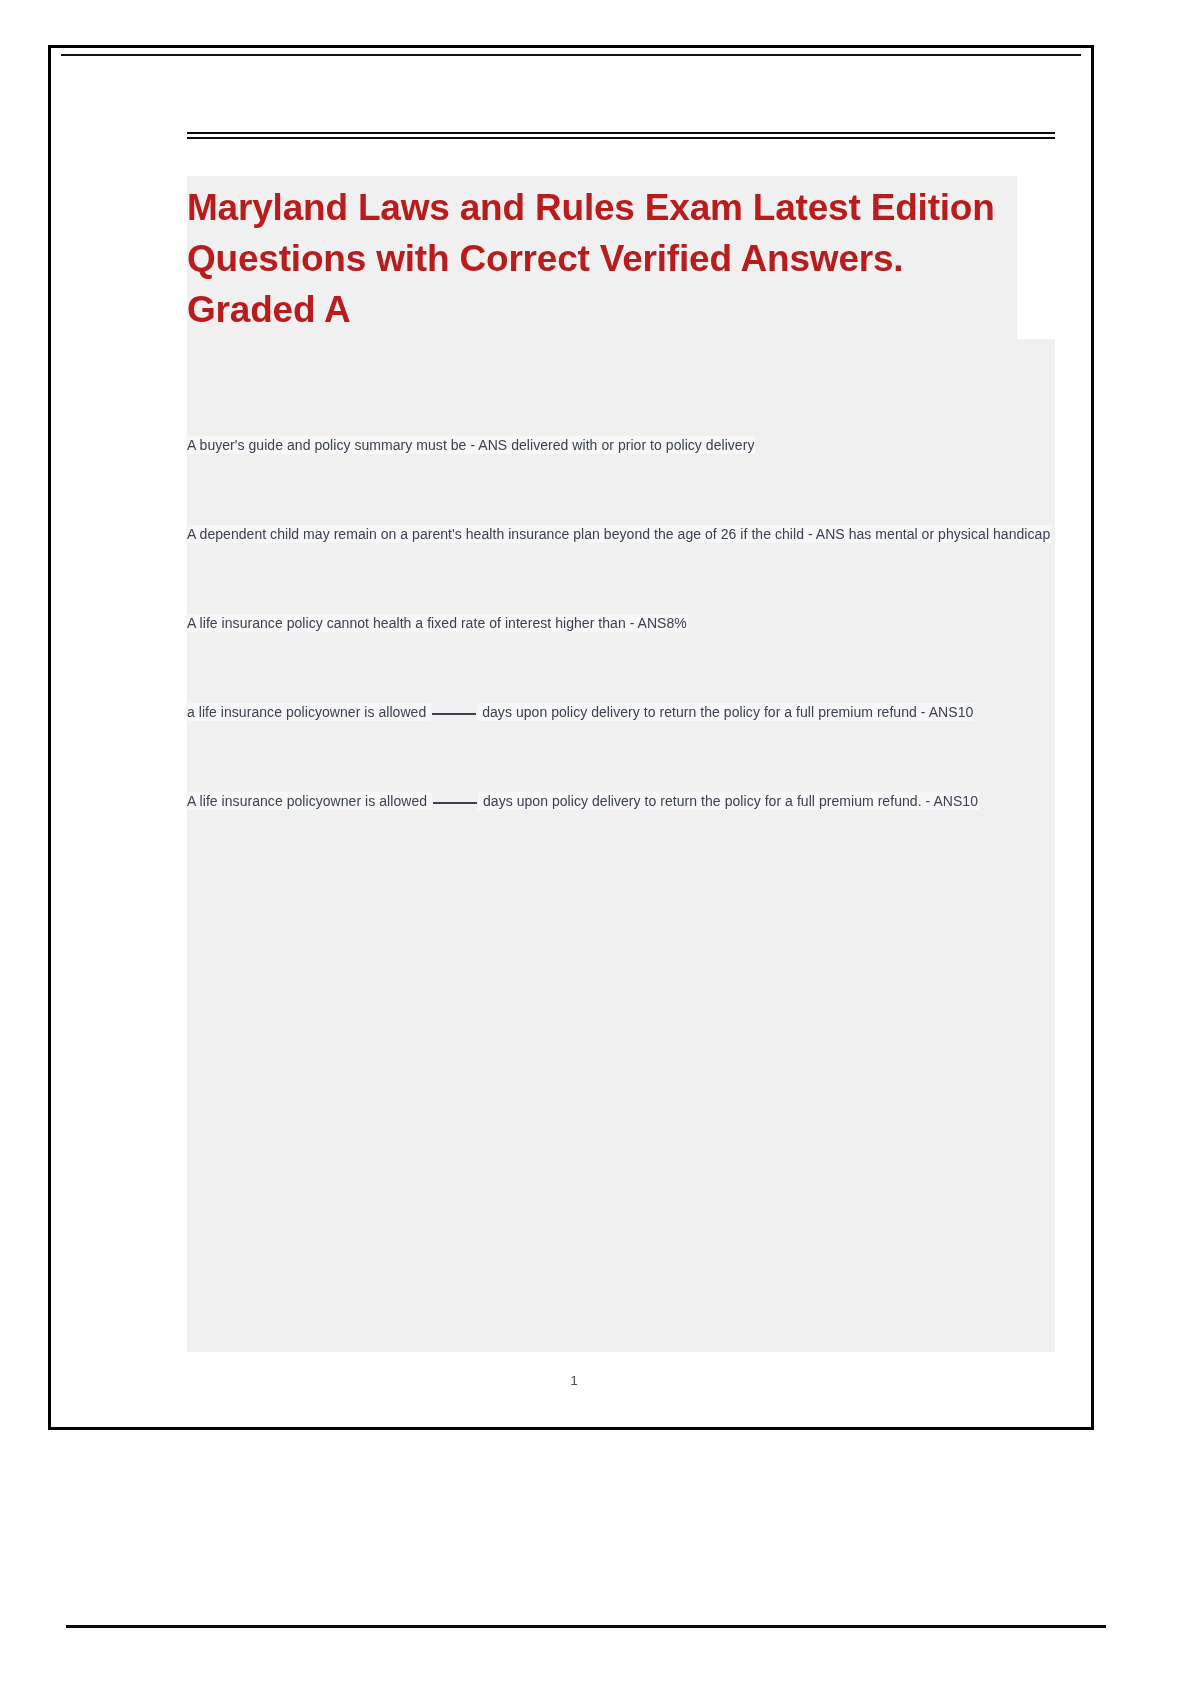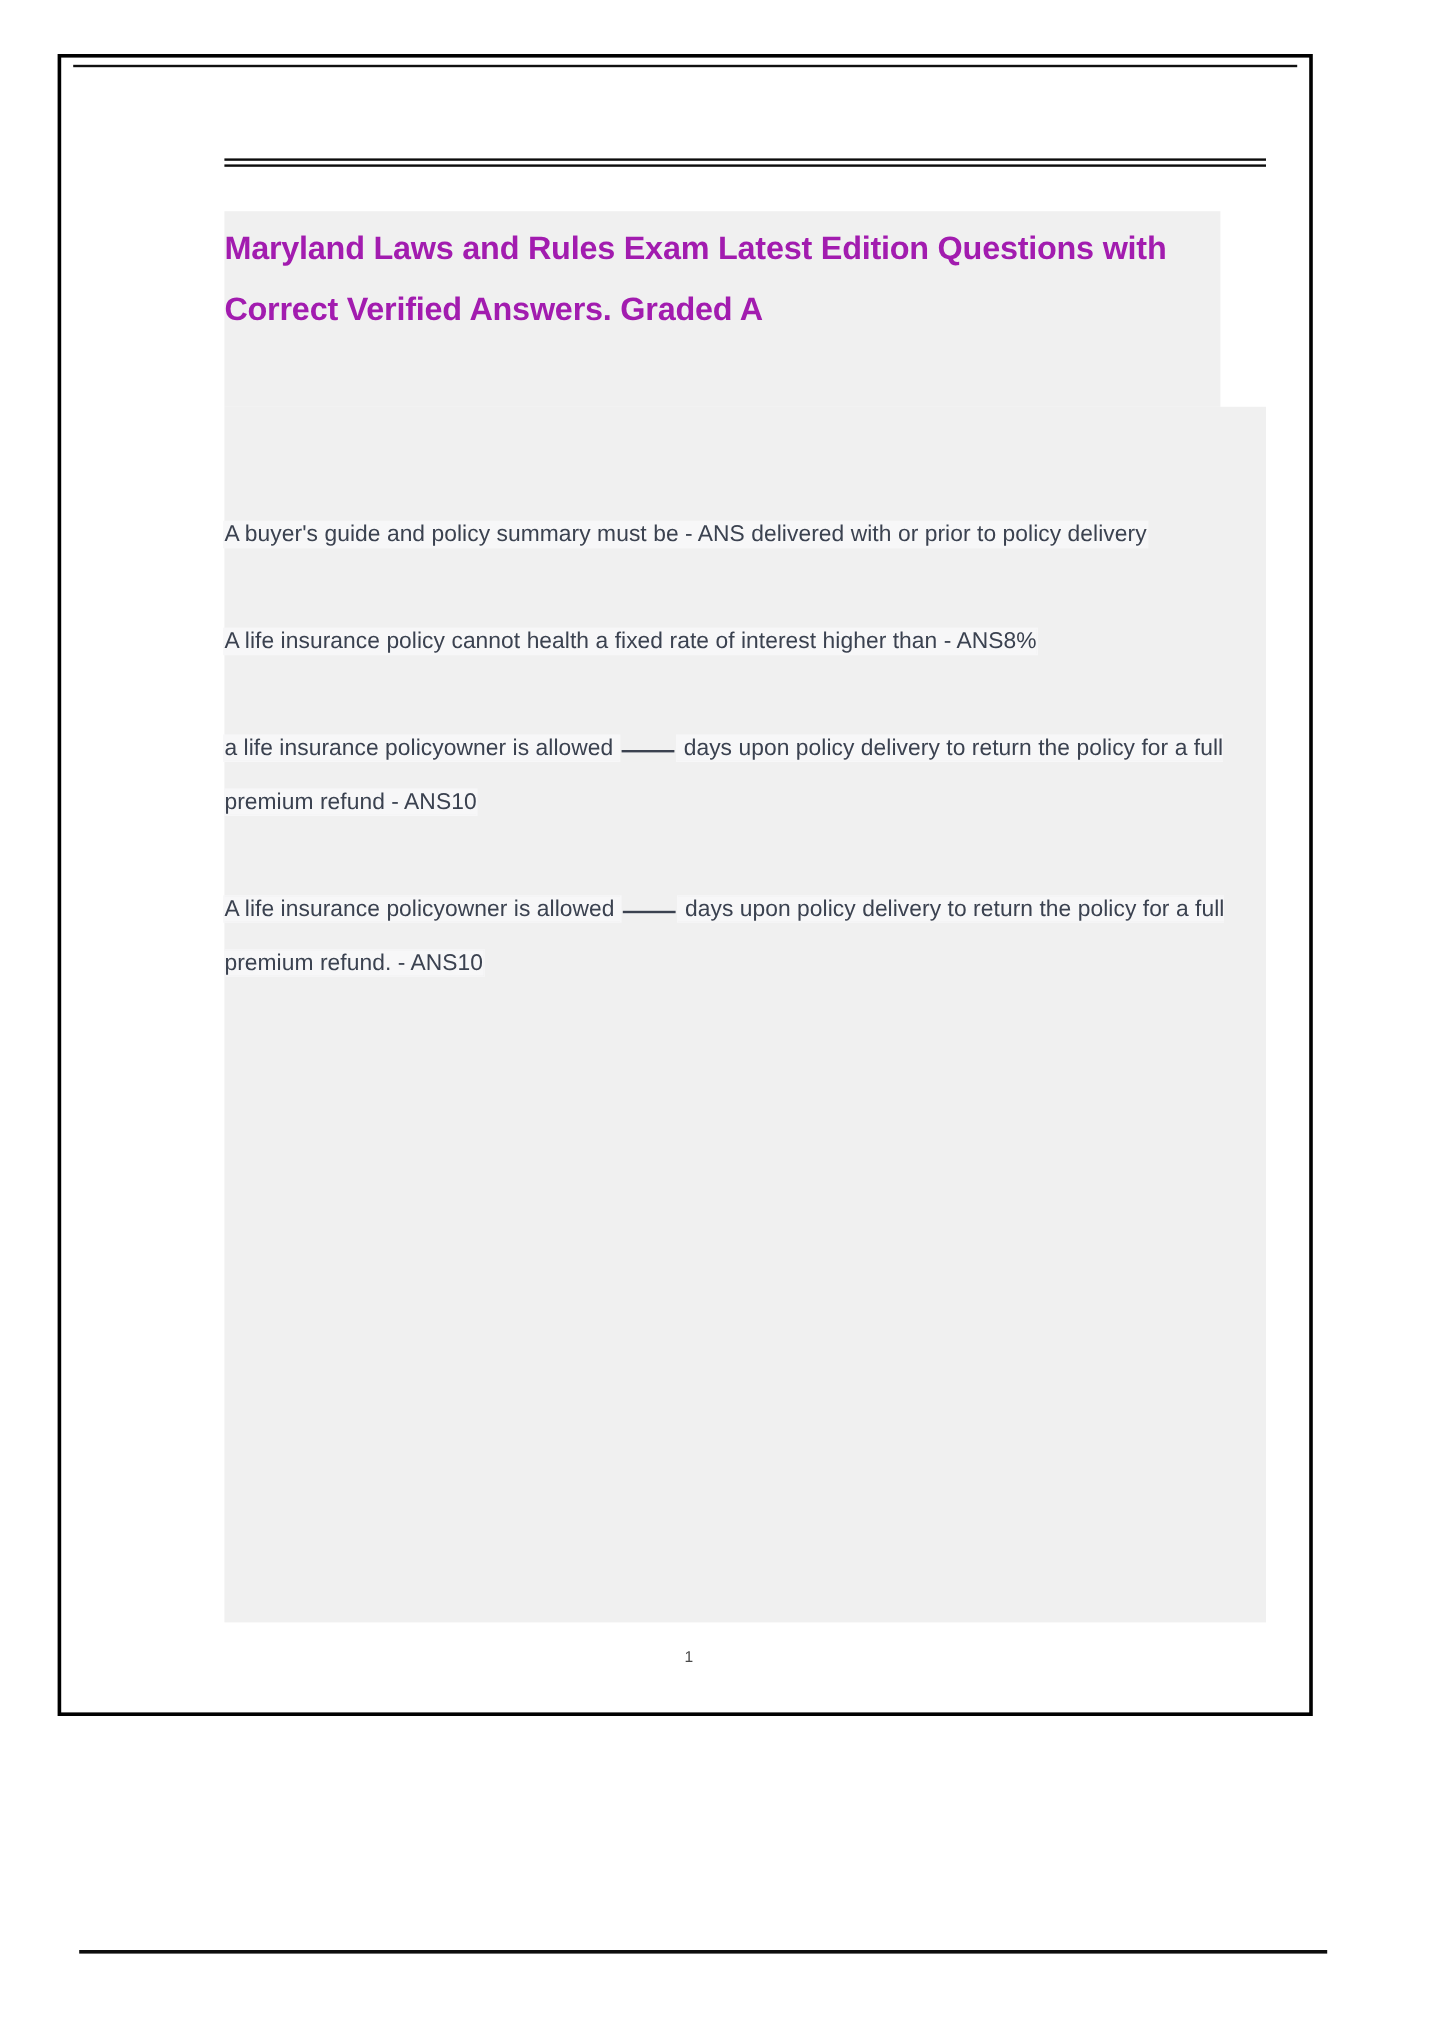--- a/index.html
+++ b/index.html
@@ -75,37 +75,37 @@
     height: 1013px;
   }
 
   
   .doc-title {
     position: absolute;
     left: 136px;
     top: 134px;
     width: 840px;
     margin: 0;
-    font-size: 27px;
+    font-size: 37px;
     line-height: 51px;
     font-weight: bold;
-    color: #a21caf;
+    color: #b91c1c;
     letter-spacing: -0.2px;
   }
 
   
   .body-col {
     position: absolute;
     left: 136px;
     top: 375px;
     width: 868px;
   }
   .qa-block {
     margin: 0 0 44px 0;
-    font-size: 19px;
+    font-size: 14px;
     line-height: 45px;
     color: #3b4250;
     letter-spacing: 0.05px;
   }
   .qa-block:last-child { margin-bottom: 0; }
   .qa-block .hl {
     background: #f7f7f8;
     box-shadow: 0 0 0 1px #f7f7f8;
   }
 
@@ -150,20 +150,21 @@
   <div class="wash wash-title"></div>
   <div class="wash wash-body"></div>
 
   <h1 class="doc-title">Maryland Laws and Rules Exam Latest Edition Questions with Correct Verified Answers. Graded A</h1>
 
   <div class="body-col">
 
     <p class="qa-block"><span class="hl">A buyer's guide and policy summary must be - ANS delivered with or prior to policy delivery</span></p>
 
 
+    <p class="qa-block"><span class="hl">A dependent child may remain on a parent's health insurance plan beyond the age of 26 if the child - ANS has mental or physical handicap</span></p>
 
 
     <p class="qa-block"><span class="hl">A life insurance policy cannot health a fixed rate of interest higher than - ANS8%</span></p>
 
     <p class="qa-block"><span class="hl">a life insurance policyowner is allowed </span><span class="blank-rule"></span><span class="hl"> days upon policy delivery to return the policy for a full premium refund - ANS10</span></p>
 
     <p class="qa-block"><span class="hl">A life insurance policyowner is allowed </span><span class="blank-rule"></span><span class="hl"> days upon policy delivery to return the policy for a full premium refund. - ANS10</span></p>
 
   </div>
 

